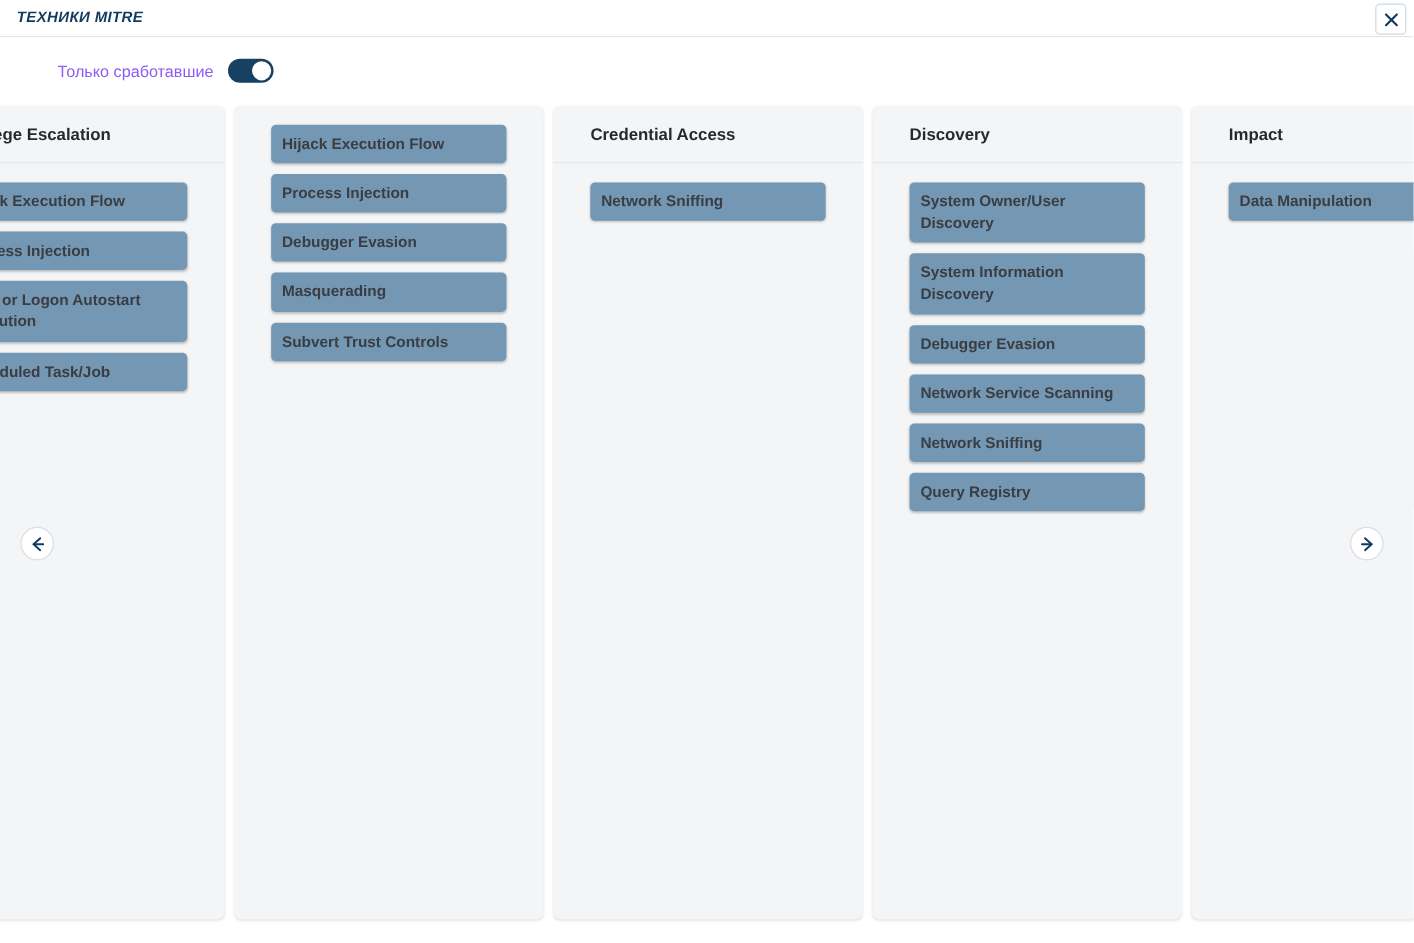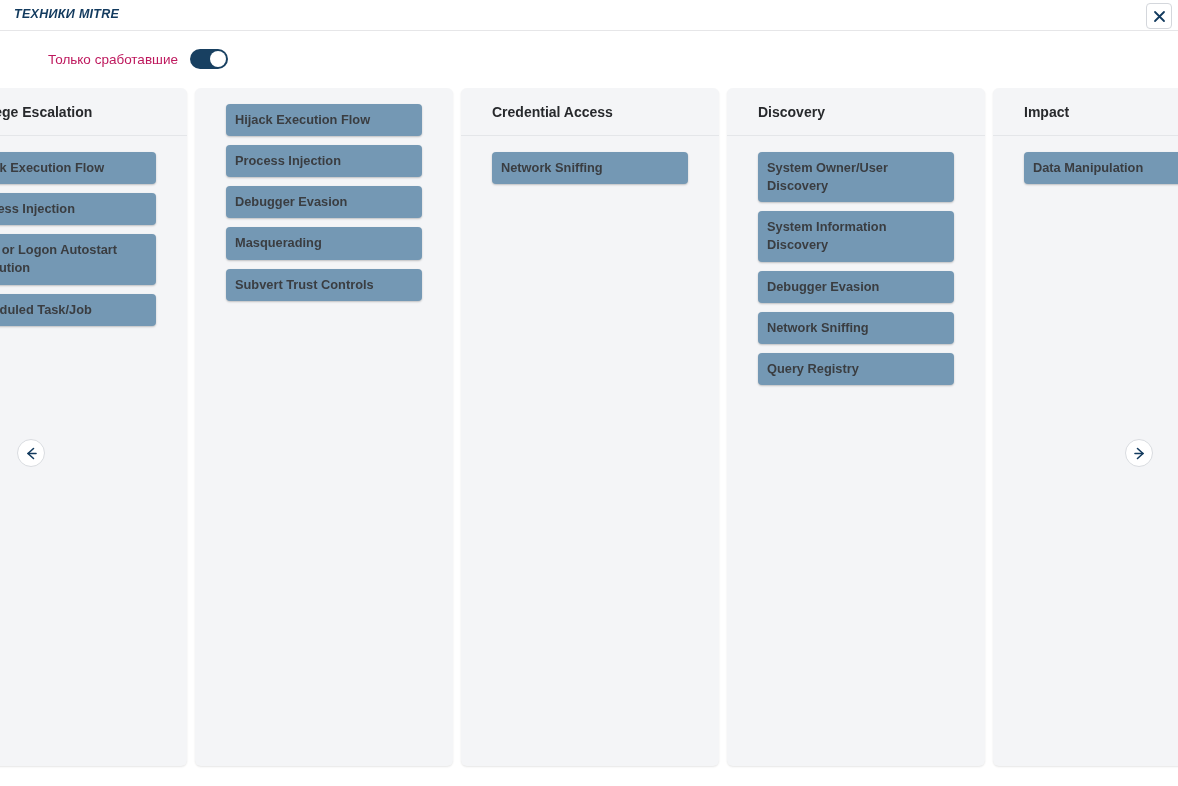--- a/index.html
+++ b/index.html
@@ -53,21 +53,21 @@
     left: 0;
     top: 32px;
     width: 1178px;
     height: 54px;
     display: flex;
     align-items: center;
   }
   .filter-label {
     margin-left: 48px;
     font-size: 13.5px;
-    color: #be185d;
+    color: #8b5cf6;
     white-space: nowrap;
   }
   .toggle {
     margin-left: 12px;
     width: 38px;
     height: 20px;
     border-radius: 10px;
     background: #184061;
     position: relative;
     cursor: pointer;
@@ -220,20 +220,21 @@
         </div>
       </div>
       <div class="column">
         <div class="col-header">
           <span class="col-header-title">Discovery</span>
         </div>
         <div class="col-body">
           <div class="chip">System Owner/User Discovery</div>
           <div class="chip">System Information Discovery</div>
           <div class="chip">Debugger Evasion</div>
+          <div class="chip">Network Service Scanning</div>
           <div class="chip">Network Sniffing</div>
           <div class="chip">Query Registry</div>
         </div>
       </div>
       <div class="column">
         <div class="col-header">
           <span class="col-header-title">Impact</span>
         </div>
         <div class="col-body">
           <div class="chip">Data Manipulation</div>

